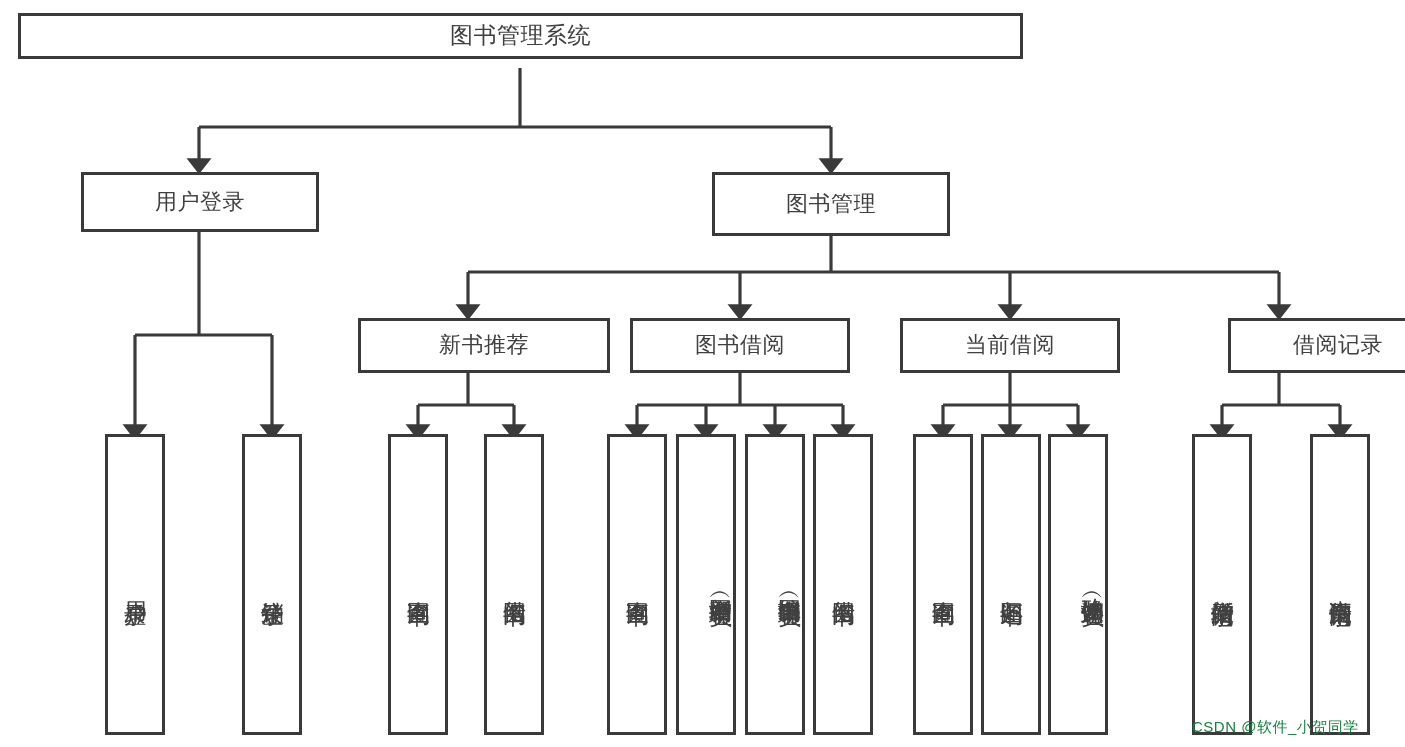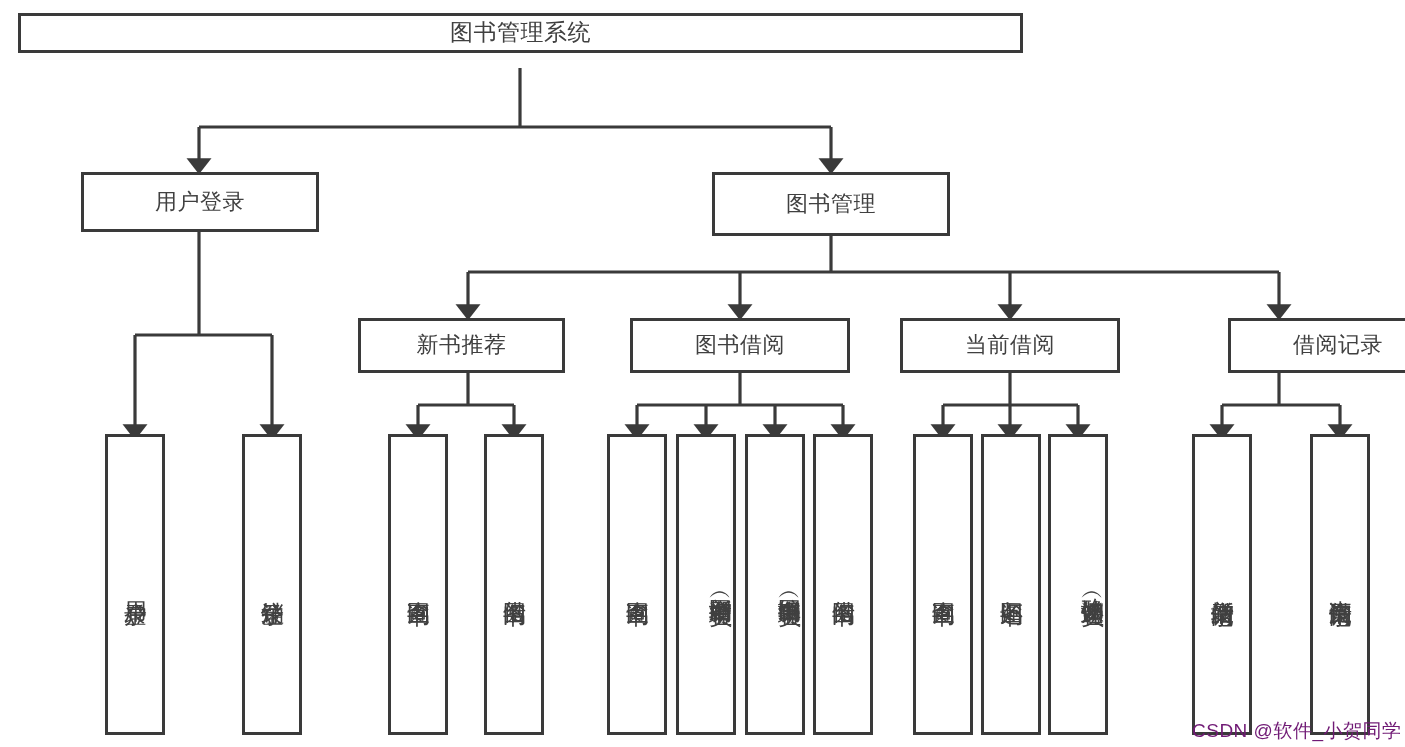--- a/index.html
+++ b/index.html
@@ -51,22 +51,22 @@
   }
   .node-v.top-align {
     align-items: flex-start;
     justify-content: center;
   }
   .node-root {
     font-size: 23px;
   }
   .watermark {
     position: absolute;
-    font-size: 19px;
-    color: #701a75;
+    font-size: 15px;
+    color: #15803d;
     white-space: nowrap;
     letter-spacing: 0.5px;
   }
 </style>
 </head>
 <body>
 
 <div id="canvas">
 
   <svg id="edges" viewBox="0 0 1405 747" xmlns="http://www.w3.org/2000/svg">
@@ -112,27 +112,27 @@
       <path d="M1010,405 L1010,432" marker-end="url(#arrow)"></path>
       <path d="M1078,405 L1078,432" marker-end="url(#arrow)"></path>
 
       <path d="M1279,373 L1279,405"></path>
       <path d="M1222,405 L1340,405"></path>
       <path d="M1222,405 L1222,432" marker-end="url(#arrow)"></path>
       <path d="M1340,405 L1340,432" marker-end="url(#arrow)"></path>
     </g>
   </svg>
 
-  <div class="node node-h node-root" style="left:18px; top:13px; width:1005px; height:40px;">图书管理系统</div>
+  <div class="node node-h node-root" style="left:18px; top:13px; width:1005px; height:46px;">图书管理系统</div>
 
   <div class="node node-h" style="left:81px; top:172px; width:238px; height:60px;">用户登录</div>
 
   <div class="node node-h" style="left:712px; top:172px; width:238px; height:64px;">图书管理</div>
 
-  <div class="node node-h" style="left:358px; top:318px; width:207px; height:55px;">新书推荐</div>
+  <div class="node node-h" style="left:358px; top:318px; width:252px; height:55px;">新书推荐</div>
 
   <div class="node node-h" style="left:900px; top:318px; width:220px; height:55px;">当前借阅</div>
 
   <div class="node node-h" style="left:630px; top:318px; width:220px; height:55px;">图书借阅</div>
 
   <div class="node node-h" style="left:1228px; top:318px; width:220px; height:55px;">借阅记录</div>
 
   <div class="node node-v" style="left:105px; top:434px; width:60px; height:301px;">用户登录</div>
 
   <div class="node node-v" style="left:242px; top:434px; width:60px; height:301px;">注销登录</div>

